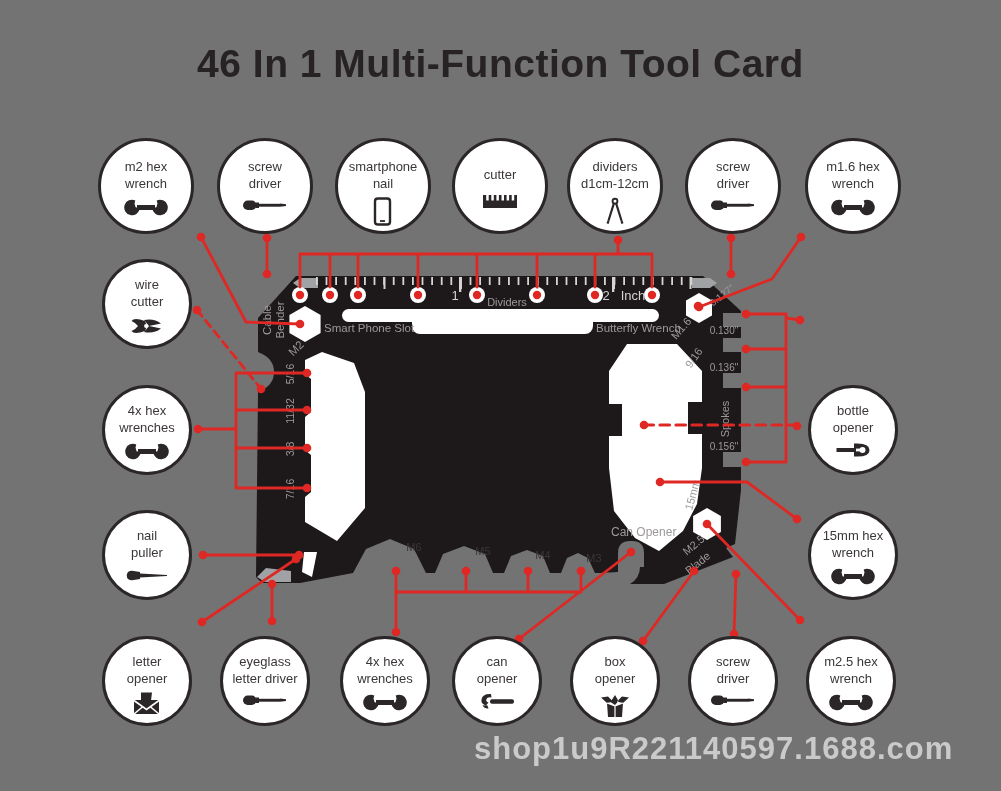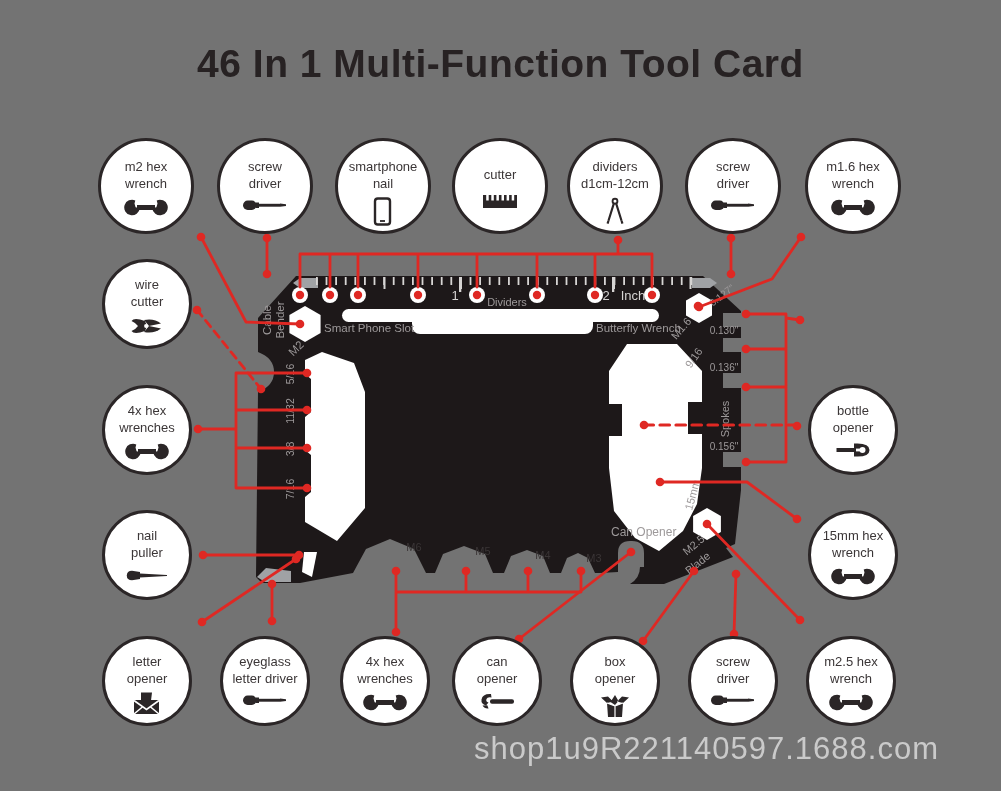--- a/index.html
+++ b/index.html
@@ -9,21 +9,21 @@
          font-size:39px;font-weight:bold;color:#272223;letter-spacing:0.5px;}
   .tc{position:absolute;box-sizing:border-box;background:#fff;border:3.4px solid #2b2627;
       border-radius:50%;text-align:center;color:#3b3637;font-size:13px;line-height:1.28;}
   .tc.big{width:96px;height:96px;padding-top:18px;}
   .tc.std{width:90px;height:90px;padding-top:15px;}
   .tc.one{padding-top:26px;}
   .tc .ln{white-space:nowrap;}
   .tc svg{display:block;margin:5px auto 0;fill:#2b2627;}
   #svgLayer{position:absolute;left:0;top:0;}
   #watermark{position:absolute;left:474px;top:731px;font-size:31px;color:#dadada;
-             letter-spacing:1px;font-weight:normal;opacity:0.85;}
+             letter-spacing:1px;font-weight:bold;opacity:0.85;}
   text{font-family:"Liberation Sans", sans-serif;}
 </style>
 </head>
 <body>
 
 <div id="stage">
 
   <div id="title">46 In 1 Multi-Function Tool Card</div>
 
   <svg id="svgLayer" width="1001" height="791" viewBox="0 0 1001 791">

